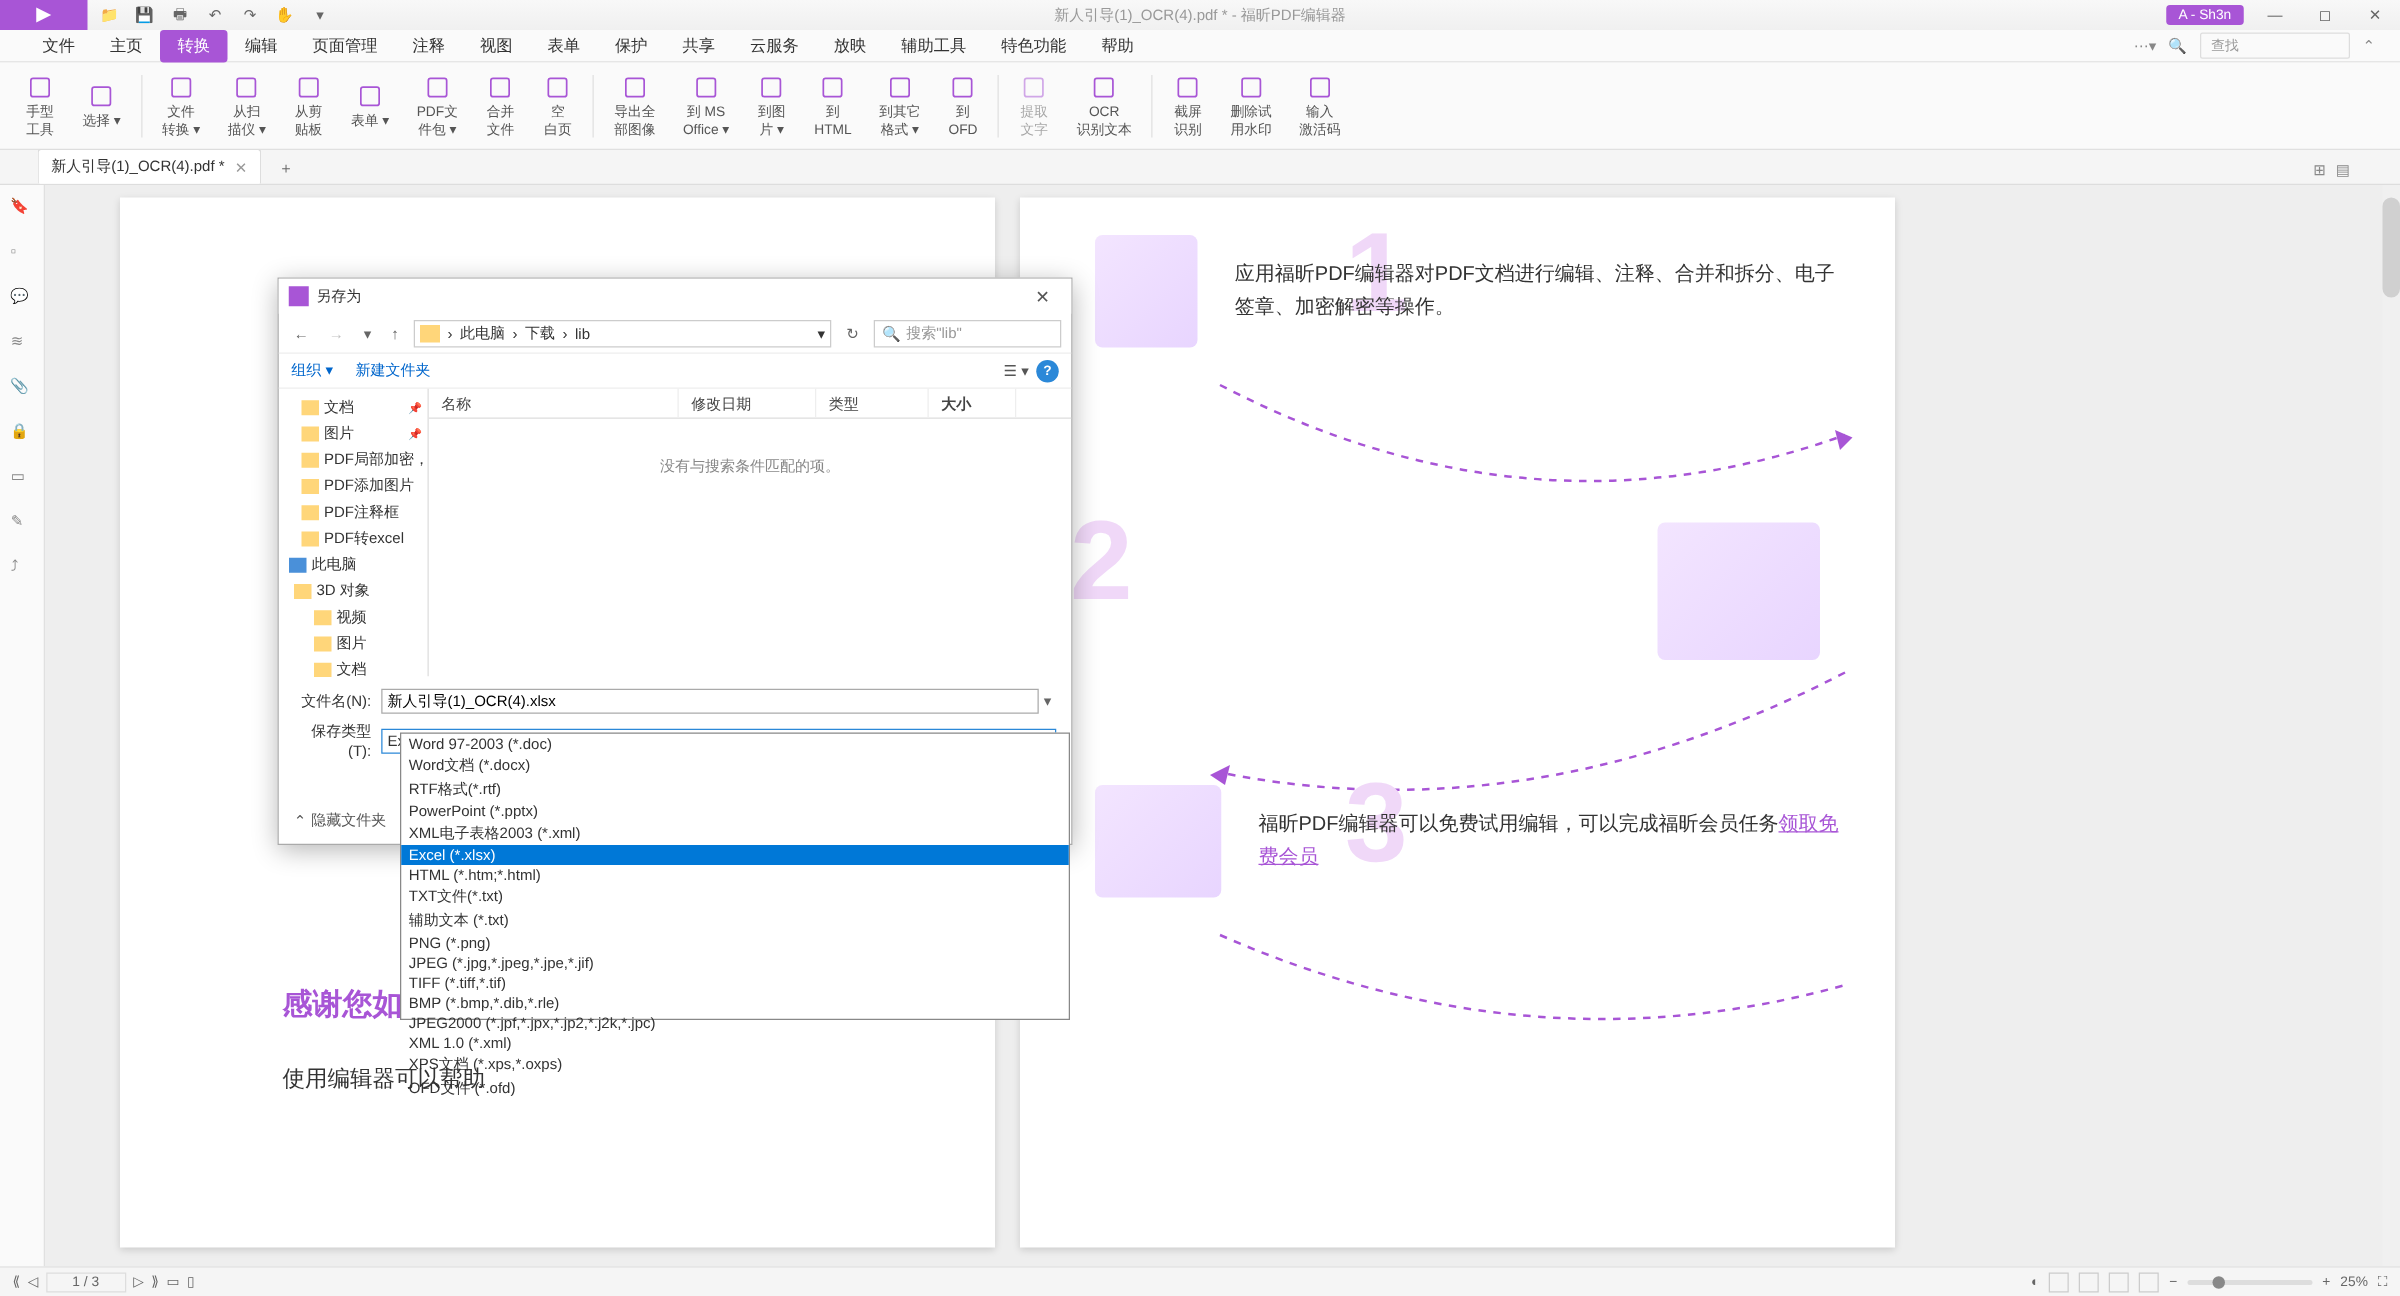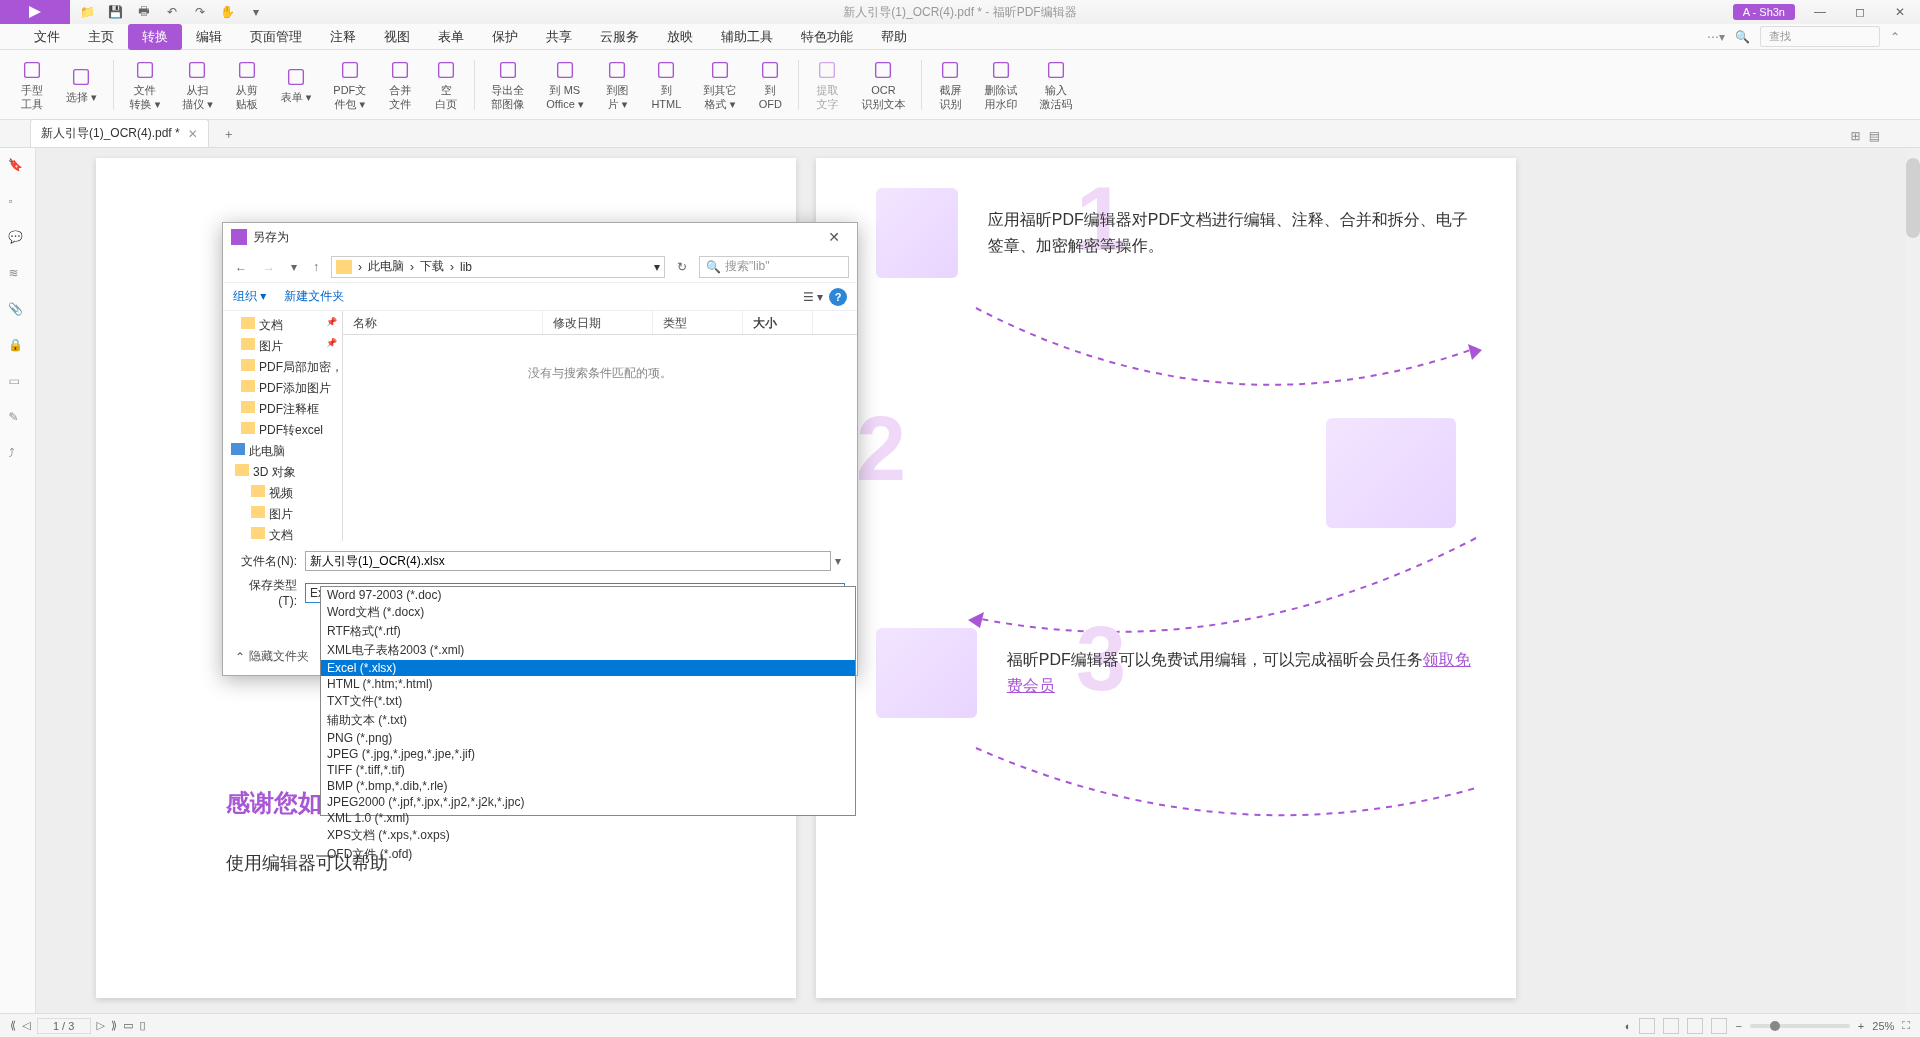--- a/index.html
+++ b/index.html
@@ -54,21 +54,21 @@
 .big-num { position: absolute; font-size: 90px; font-weight: bold; color: #f0d8f8; z-index: 0; }
 .feature-block { position: relative; display: flex; align-items: center; gap: 30px; }
 .feature-text { font-size: 16px; color: #333; line-height: 1.6; z-index: 1; }
 .link-text { color: #a855d6; text-decoration: underline; }
 .scroll-track { position: absolute; right: 0; top: 0; width: 14px; height: 100%; background: #f0f0f0; }
 .scroll-thumb { position: absolute; right: 0; top: 10px; width: 14px; height: 80px; background: #d0d0d0; border-radius: 7px; }
 
 
 .statusbar { height: 24px; background: #f5f5f5; border-top: 1px solid #ddd; display: flex; align-items: center; padding: 0 10px; font-size: 11px; color: #666; }
 .statusbar .nav { display: flex; gap: 6px; align-items: center; }
-.statusbar .page-input { width: 54px; border: 1px solid #ddd; padding: 1px 4px; text-align: center; font-size: 11px; }
+.statusbar .page-input { width: 64px; border: 1px solid #ddd; padding: 1px 4px; text-align: center; font-size: 11px; }
 .statusbar .right { margin-left: auto; display: flex; gap: 8px; align-items: center; }
 .view-btn { width: 16px; height: 16px; border: 1px solid #ccc; cursor: pointer; }
 .zoom-slider { width: 100px; height: 4px; background: #ddd; border-radius: 2px; position: relative; }
 .zoom-thumb { width: 10px; height: 10px; background: #888; border-radius: 50%; position: absolute; top: -3px; left: 20px; }
 
 
 .dialog { position: absolute; width: 636px; background: white; border: 1px solid #aaa; box-shadow: 0 4px 20px rgba(0,0,0,0.3); z-index: 100; }
 .dialog-title { height: 28px; display: flex; align-items: center; padding: 0 8px; background: white; }
 .dialog-title .dicon { width: 16px; height: 16px; background: #a855d6; margin-right: 6px; }
 .dialog-close { margin-left: auto; width: 30px; text-align: center; cursor: pointer; color: #555; font-size: 14px; }
@@ -76,21 +76,21 @@
 .nav-arrow { color: #666; cursor: pointer; padding: 2px 4px; }
 .breadcrumb { flex: 1; border: 1px solid #ccc; height: 22px; display: flex; align-items: center; padding: 0 4px; gap: 6px; font-size: 12px; }
 .breadcrumb .folder-icon { width: 16px; height: 14px; background: #ffd67a; }
 .search-input { width: 150px; height: 22px; border: 1px solid #ccc; padding: 0 6px; font-size: 12px; color: #999; display: flex; align-items: center; gap: 4px; }
 .dialog-toolbar { height: 28px; display: flex; align-items: center; padding: 0 10px; gap: 18px; border-bottom: 1px solid #eee; justify-content: space-between; }
 .toolbar-link { color: #0066cc; cursor: pointer; font-size: 12px; }
 .toolbar-right { margin-left: auto; display: flex; gap: 6px; align-items: center; }
 .help-icon { width: 18px; height: 18px; border-radius: 50%; background: #2b88d8; color: white; display: flex; align-items: center; justify-content: center; font-size: 11px; font-weight: bold; }
 .dialog-body { display: flex; height: 230px; }
 .nav-tree { width: 120px; border-right: 1px solid #ddd; overflow-y: auto; padding: 4px 0; font-size: 12px; }
-.tree-item { display: flex; padding: 2px 4px 2px 18px; gap: 4px; cursor: pointer; white-space: nowrap; overflow: hidden; }
+.tree-item { display: flex; align-items: center; padding: 2px 4px 2px 18px; gap: 4px; cursor: pointer; white-space: nowrap; overflow: hidden; }
 .tree-item .t-icon { width: 14px; height: 12px; background: #ffd67a; flex-shrink: 0; }
 .tree-item.pc .t-icon { background: #4a90d9; }
 .file-list { flex: 1; position: relative; }
 .fl-headers { height: 24px; display: flex; border-bottom: 1px solid #ddd; font-size: 12px; color: #444; }
 .fl-col { padding: 4px 10px; border-right: 1px solid #eee; }
 .fl-col:nth-child(1) { width: 200px; }
 .fl-col:nth-child(2) { width: 110px; }
 .fl-col:nth-child(3) { width: 90px; }
 .fl-col:nth-child(4) { width: 70px; font-weight: bold; }
 .empty-msg { text-align: center; padding: 30px; color: #888; font-size: 12px; }
@@ -549,20 +549,21 @@
       <span>⌃</span>
       <span>隐藏文件夹</span>
     </div>
   </div>
 </div>
 
 <div class="dropdown" id="filetype-dd">
     <div class="dd-item">Word 97-2003 (*.doc)</div>
     <div class="dd-item">Word文档 (*.docx)</div>
     <div class="dd-item">RTF格式(*.rtf)</div>
+    <div class="dd-item">PowerPoint (*.pptx)</div>
     <div class="dd-item">XML电子表格2003 (*.xml)</div>
     <div class="dd-item selected">Excel (*.xlsx)</div>
     <div class="dd-item">HTML (*.htm;*.html)</div>
     <div class="dd-item">TXT文件(*.txt)</div>
     <div class="dd-item">辅助文本 (*.txt)</div>
     <div class="dd-item">PNG (*.png)</div>
     <div class="dd-item">JPEG (*.jpg,*.jpeg,*.jpe,*.jif)</div>
     <div class="dd-item">TIFF (*.tiff,*.tif)</div>
     <div class="dd-item">BMP (*.bmp,*.dib,*.rle)</div>
     <div class="dd-item">JPEG2000 (*.jpf,*.jpx,*.jp2,*.j2k,*.jpc)</div>

